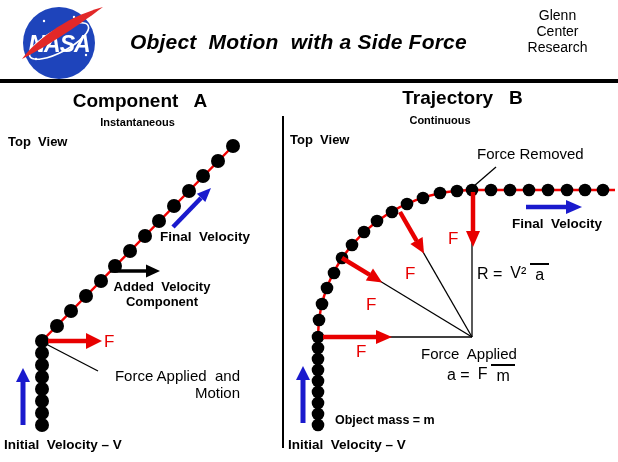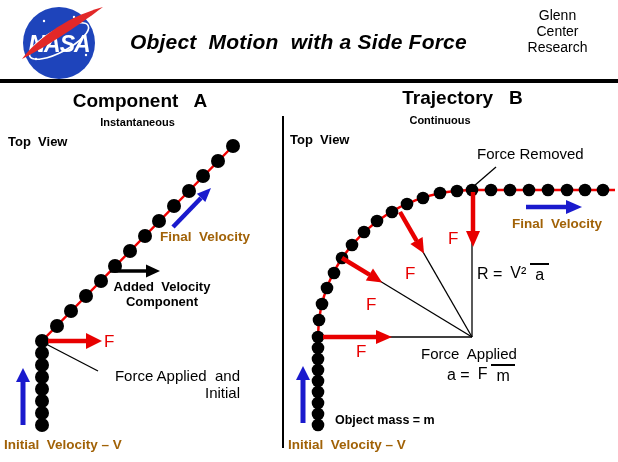--- a/index.html
+++ b/index.html
@@ -13,21 +13,21 @@
     font-size:21px;font-weight:bold;font-style:italic;letter-spacing:.2px;
   }
   .org{
     font-size:14px;line-height:16px;text-align:center;
   }
   .hrule{left:0;top:79px;width:618px;height:4px;background:#000;}
   .divider{left:282px;top:116px;width:2px;height:332px;background:#000;}
   .panel-heading{font-size:19px;font-weight:bold;text-align:center;}
   .panel-sub{font-size:11px;font-weight:bold;text-align:center;}
   .topview{font-size:13px;font-weight:bold;}
-  .blue-label{color:#a16207;font-size:13.5px;font-weight:bold;}
+  .blue-label{color:#000000;font-size:13.5px;font-weight:bold;}
   .black-label{font-size:13px;font-weight:bold;text-align:center;line-height:14.5px;}
   .plain-label{font-size:15px;line-height:17px;}
   .f-label{color:#e80000;font-size:17px;}
   .mass-label{font-size:12.5px;font-weight:bold;}
   .formula{display:flex;align-items:center;font-size:16px;}
   .formula .lhs{margin-right:4px;}
   .frac{display:inline-flex;flex-direction:row;align-items:center;}
   .frac .num{padding:0 4px 1px;}
   .frac .den{border-top:2px solid #000;padding:1px 5px 0;}
   svg{display:block;}
@@ -192,21 +192,21 @@
 
 <div class="abs black-label" style="left:110px;top:280px;width:104px;">
   <div class="pre">Added  Velocity</div>
   <div>Component</div>
 </div>
 
 <div class="abs f-label" style="left:104px;top:332px;">F</div>
 
 <div class="abs plain-label" style="left:98px;top:367px;width:142px;text-align:right;">
   <div class="pre">Force Applied  and</div>
-  <div>Initial</div>
+  <div>Motion</div>
 </div>
 
 <div class="abs blue-label pre" style="left:4px;top:437px;">Initial  Velocity – V</div>
 
 <div class="abs panel-heading pre" style="left:340px;top:87px;width:245px;">Trajectory   B</div>
 <div class="abs panel-sub" style="left:340px;top:114px;width:200px;">Continuous</div>
 <div class="abs topview pre" style="left:290px;top:132px;">Top  View</div>
 
 <div class="abs plain-label" style="left:477px;top:145px;">Force Removed</div>
 

